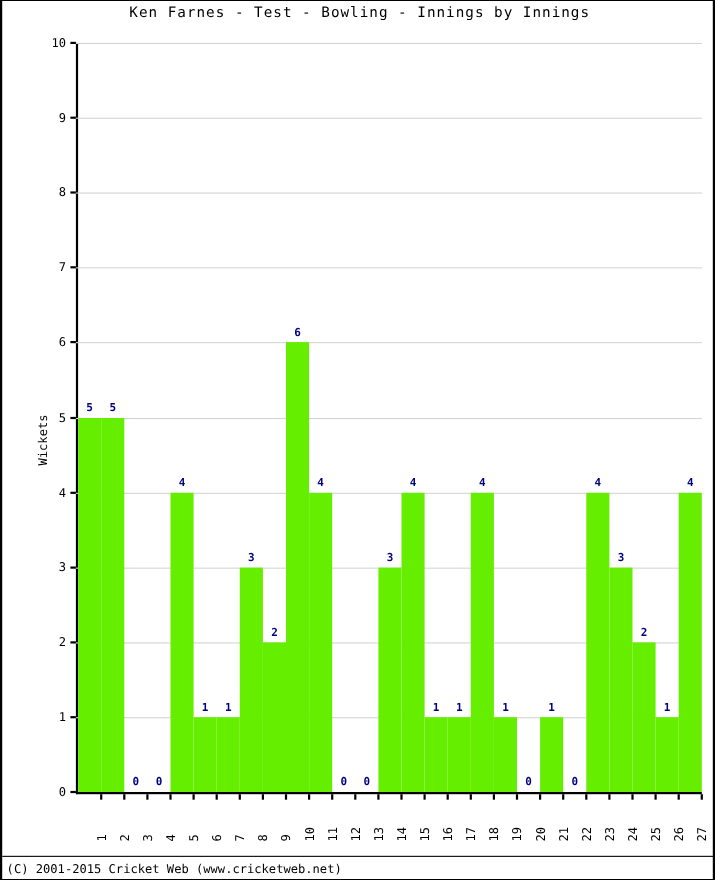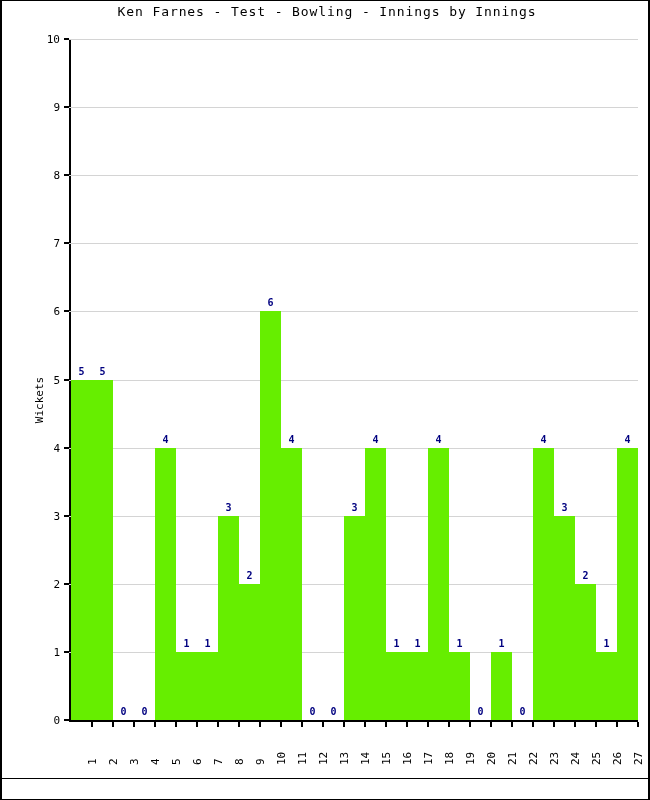--- a/index.html
+++ b/index.html
@@ -361,14 +361,15 @@
         <div class="xtick-label" style="left: 520.5px;">25</div>
         <div class="xtick-mark" style="left: 547px;"></div>
         <div class="xtick-label" style="left: 541.5px;">26</div>
         <div class="xtick-mark" style="left: 568px;"></div>
         <div class="xtick-label" style="left: 562.5px;">27</div>
       </div>
   </div>
 
 
   <div id="footer-rule"></div>
+  <div id="footer">(C) 2001-2015 Cricket Web (www.cricketweb.net)</div>
 
 </div>
 
 </body></html>

